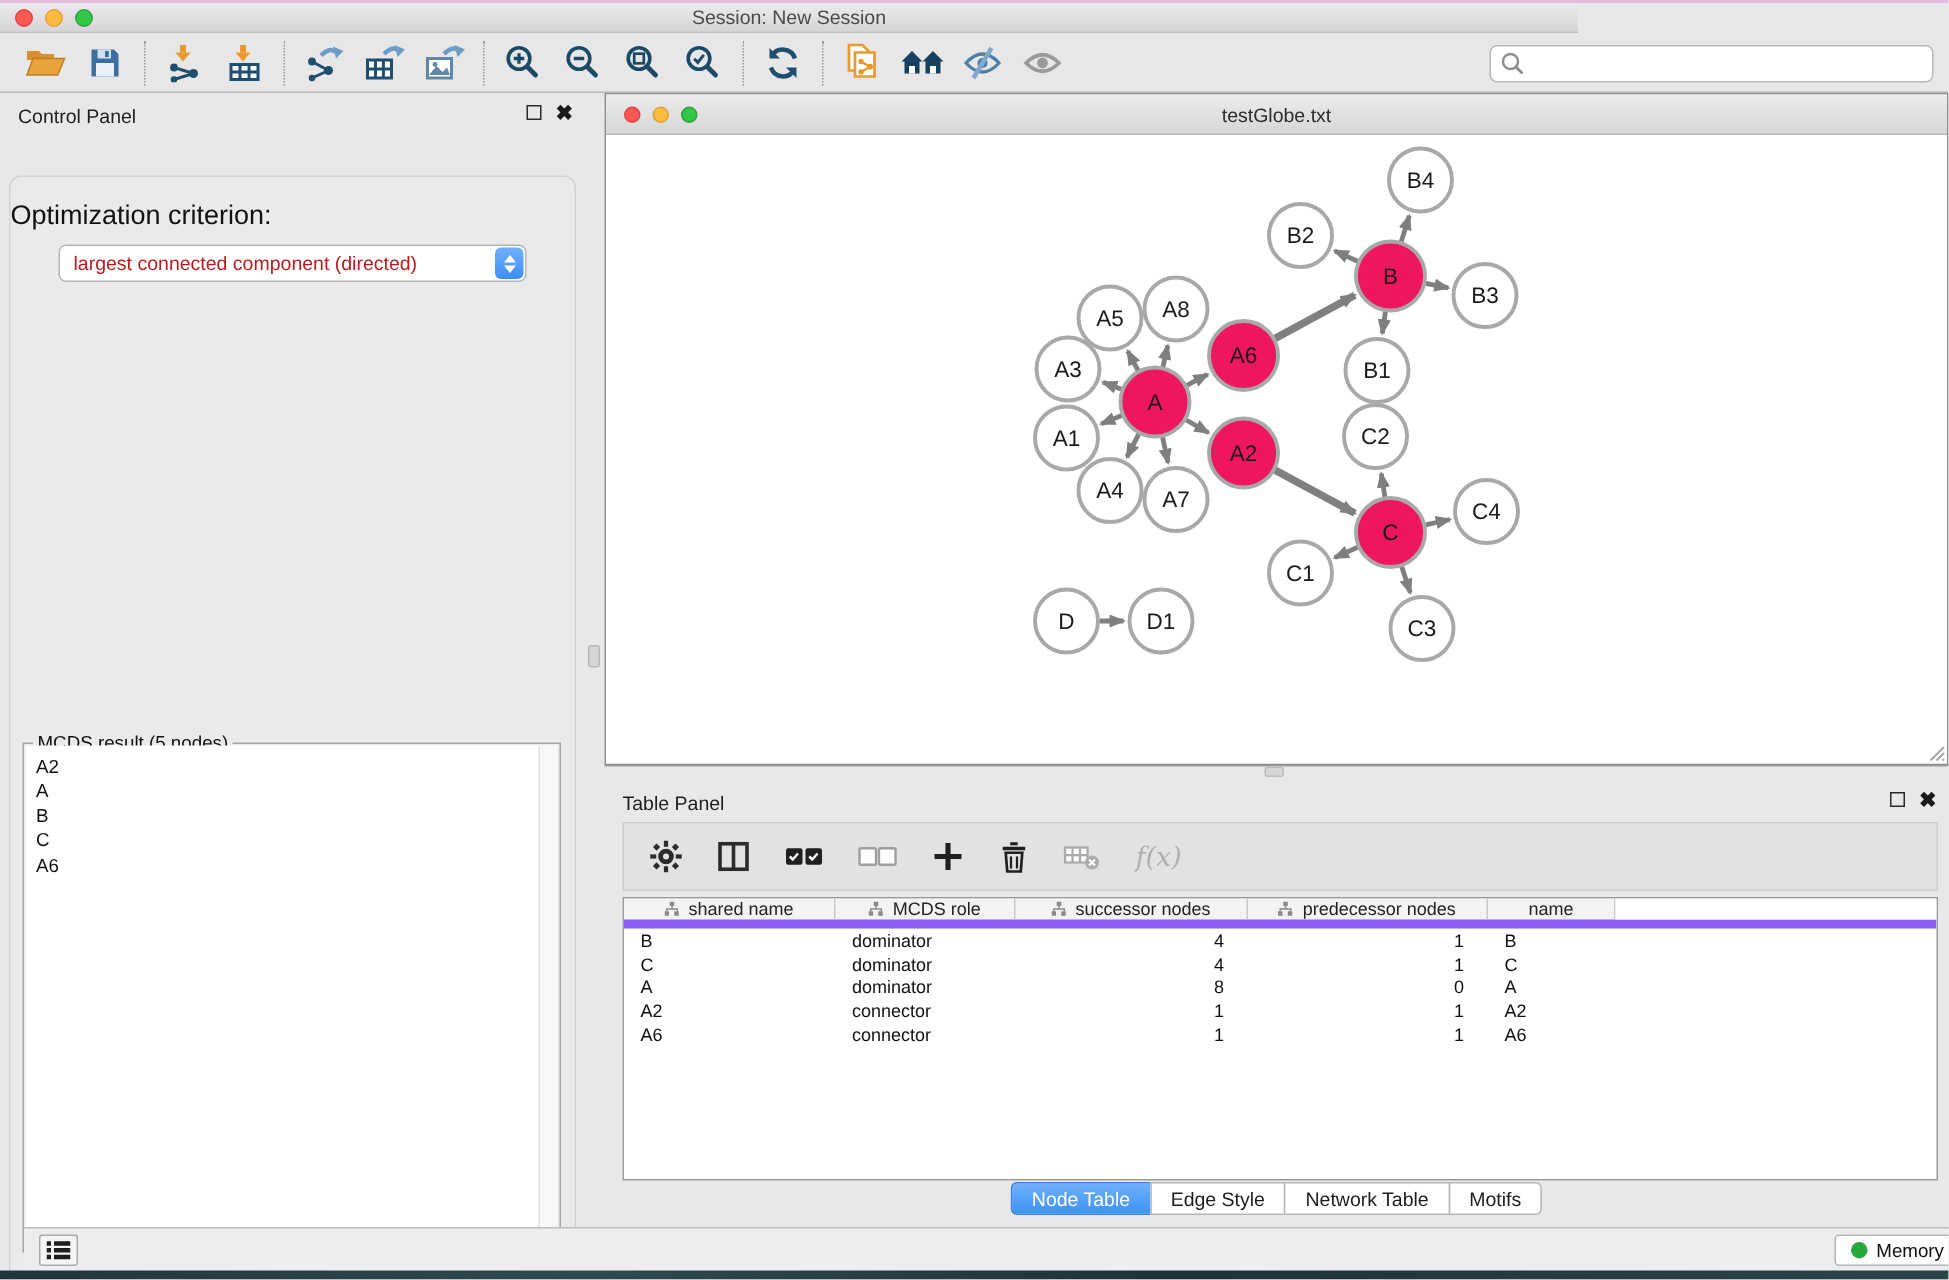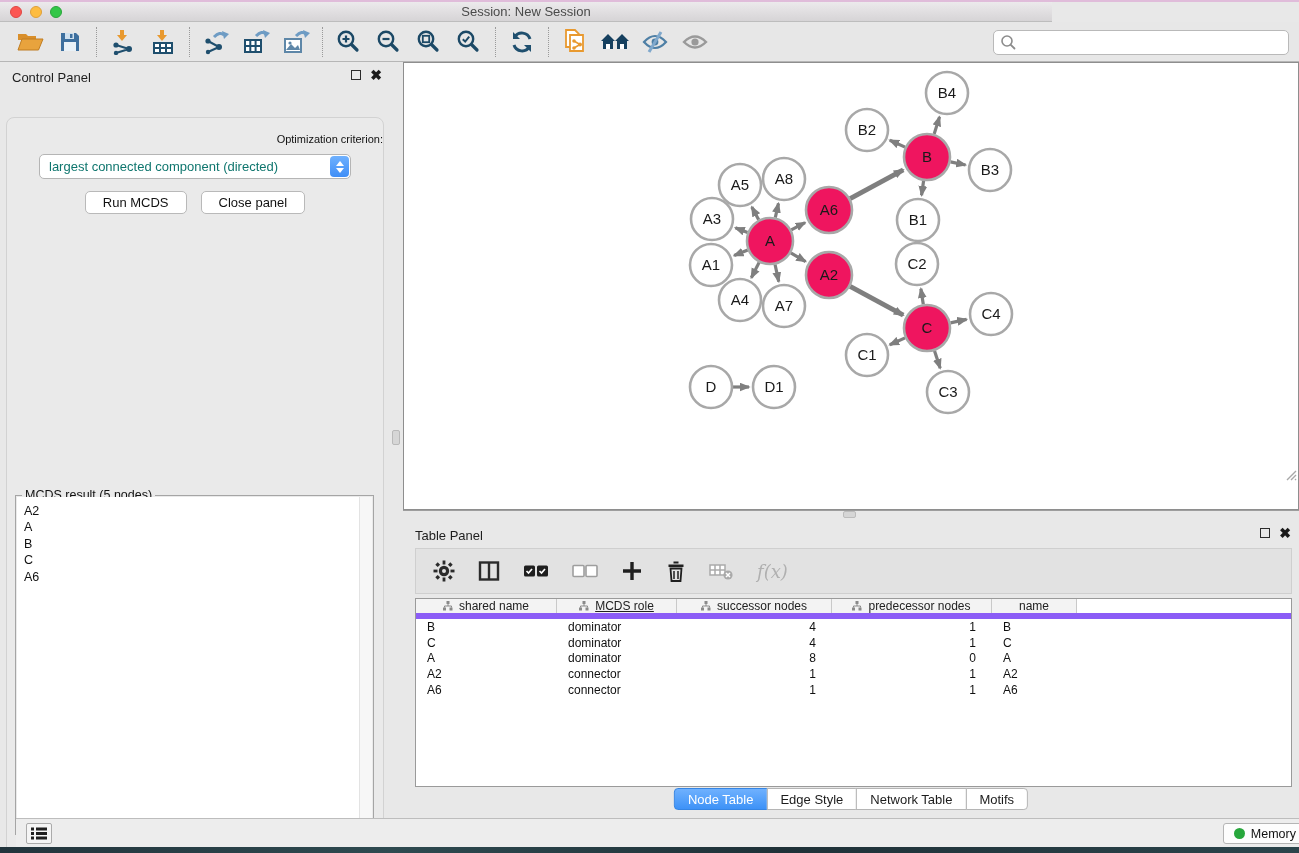--- a/index.html
+++ b/index.html
@@ -61,27 +61,27 @@
   .tab.last { border-radius:0 4px 4px 0; }
   .tab.selected {
     background:linear-gradient(#6fb1fe,#3d92f7); border-color:#3585e4; color:#fff;
   }
   .cp-content {
     position:absolute; left:6px; top:55px; width:378px; height:745px;
     background:#eaeaea; border:1px solid #d2d2d2; border-radius:8px;
     max-height:745px; height:745px;
   }
   .cp-content { height:745px; }
-  .opt-label { text-align:right; margin-top:15px; font-size:11px; color:#111; }
+  .opt-label { text-align:left; margin-top:15px; font-size:18px; color:#111; }
   .dropdown {
     position:relative; margin:9px auto 0 auto; width:312px; height:25px;
     background:#fff; border:1px solid #b5b5b5; border-radius:5px;
     display:flex; align-items:center;
   }
-  .dropdown-value { flex:1; font-size:13px; color:#0f766e; padding-left:9px; white-space:nowrap; overflow:hidden; }
+  .dropdown-value { flex:1; font-size:13px; color:#b91c1c; padding-left:9px; white-space:nowrap; overflow:hidden; }
   .dropdown-stepper {
     width:19px; height:21px; margin-right:1px; border-radius:4px;
     background:linear-gradient(#6fb1fe,#3f8ef7);
     display:flex; flex-direction:column; align-items:center; justify-content:center; gap:2px;
   }
   .chev-up { width:0; height:0; border-left:4px solid transparent; border-right:4px solid transparent; border-bottom:5px solid #fff; }
   .chev-down { width:0; height:0; border-left:4px solid transparent; border-right:4px solid transparent; border-top:5px solid #fff; }
   .cp-buttons { display:flex; justify-content:center; gap:14px; margin-top:12px; }
   .btn {
     background:#fff; border:1px solid #b9b9b9; border-radius:5px;
@@ -342,24 +342,20 @@
   </div>
   <div class="cp-content">
     <div class="opt-label">Optimization criterion:</div>
     <div class="dropdown">
       <div class="dropdown-value">largest connected component (directed)</div>
       <div class="dropdown-stepper">
         <div class="chev-up"></div>
           <div class="chev-down"></div>
       </div>
     </div>
-    <div class="cp-buttons">
-      <button class="btn">Run MCDS</button>
-      <button class="btn">Close panel</button>
-    </div>
     <div class="groupbox">
       <div class="groupbox-title">MCDS result (5 nodes)</div>
       <div class="result-list">
         <div class="result-items" id="result-items">
             <div class="result-item">A2</div>
             <div class="result-item">A</div>
             <div class="result-item">B</div>
             <div class="result-item">C</div>
             <div class="result-item">A6</div>
           </div>
@@ -367,20 +363,28 @@
       </div>
     </div>
   </div>
 </div>
 
 <div class="v-divider">
   <div class="v-grip"></div>
 </div>
 
 <div class="net-window">
+  <div class="net-titlebar">
+    <div class="traffic">
+      <div class="light red"></div>
+      <div class="light yellow"></div>
+      <div class="light green"></div>
+    </div>
+    <div class="net-title">testGlobe.txt</div>
+  </div>
   <div class="net-canvas">
     <svg id="net-svg" width="894" height="419" viewBox="0 0 894 419">
         <defs>
           <marker id="arrow" viewBox="0 0 10 8" refX="8.5" refY="4" markerWidth="11" markerHeight="9" orient="auto" markerUnits="userSpaceOnUse">
             <path d="M0,0 L10,4 L0,8 z" fill="#7f7f7f"></path>
           </marker>
         </defs>
         <line x1="343.5600593683732" y1="169.48829838110709" x2="331.3749381579446" y2="164.86635585301346" stroke="#7f7f7f" stroke-width="3.2" marker-end="url(#arrow)"></line>
         <line x1="354.66668609962994" y1="156.84448071930922" x2="347.80553531288547" y2="144.03699925071956" stroke="#7f7f7f" stroke-width="3.2" marker-end="url(#arrow)"></line>
         <line x1="371.28626091443147" y1="154.58941595037504" x2="374.4934782141339" y2="140.38602505169266" stroke="#7f7f7f" stroke-width="3.2" marker-end="url(#arrow)"></line>
@@ -577,21 +581,21 @@
               <g fill="#8a8a8a">
                 <rect x="3.5" y="0" width="3" height="3"></rect>
                 <rect x="0" y="6.5" width="3" height="3"></rect>
                 <rect x="6.5" y="6.5" width="3" height="3"></rect>
               </g>
               <path d="M5 3 v2 M1.5 6.5 v-1.5 h7 v1.5" stroke="#8a8a8a" fill="none" stroke-width="1"></path>
             </svg>
           </span>
           <span>shared name</span>
         </div>
-        <div class="th" style="width: 120px; text-decoration: underline;">
+        <div class="th" style="width: 120px;">
           <span>
             <svg width="10" height="10" viewBox="0 0 10 10">
               <g fill="#8a8a8a">
                 <rect x="3.5" y="0" width="3" height="3"></rect>
                 <rect x="0" y="6.5" width="3" height="3"></rect>
                 <rect x="6.5" y="6.5" width="3" height="3"></rect>
               </g>
               <path d="M5 3 v2 M1.5 6.5 v-1.5 h7 v1.5" stroke="#8a8a8a" fill="none" stroke-width="1"></path>
             </svg>
           </span>

